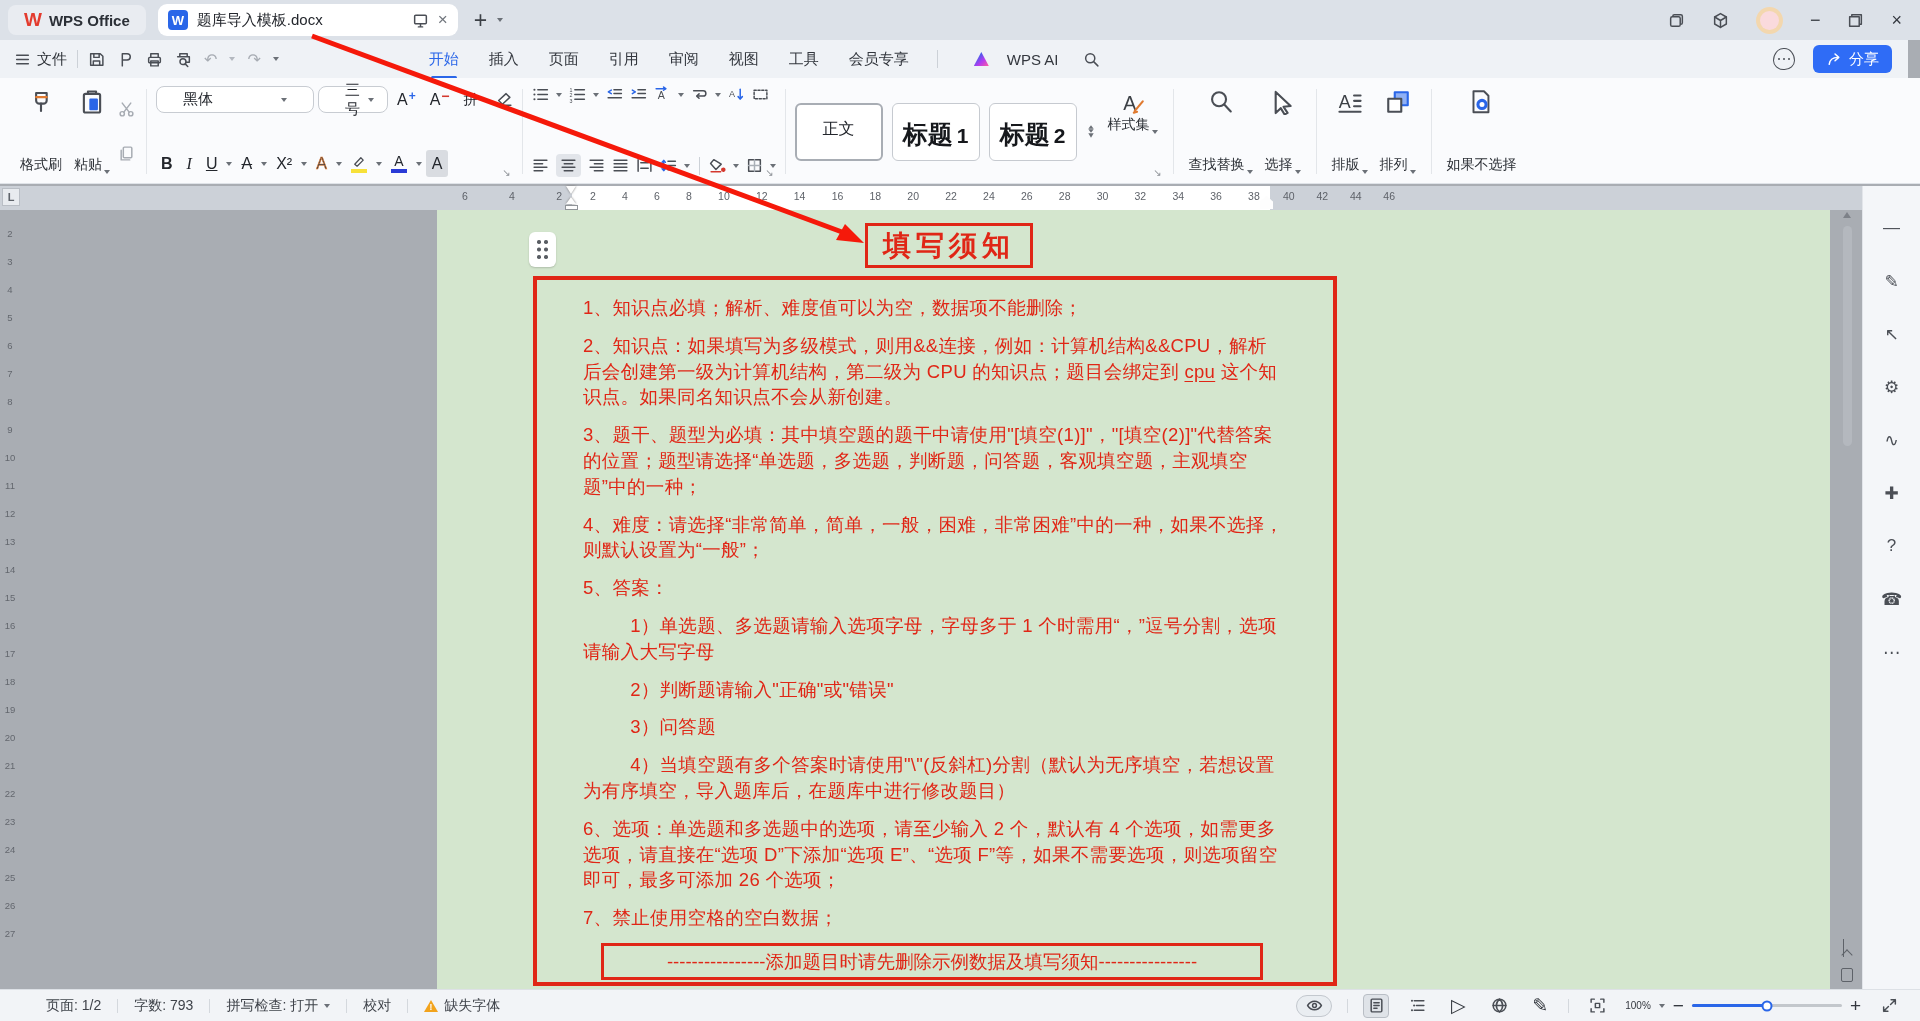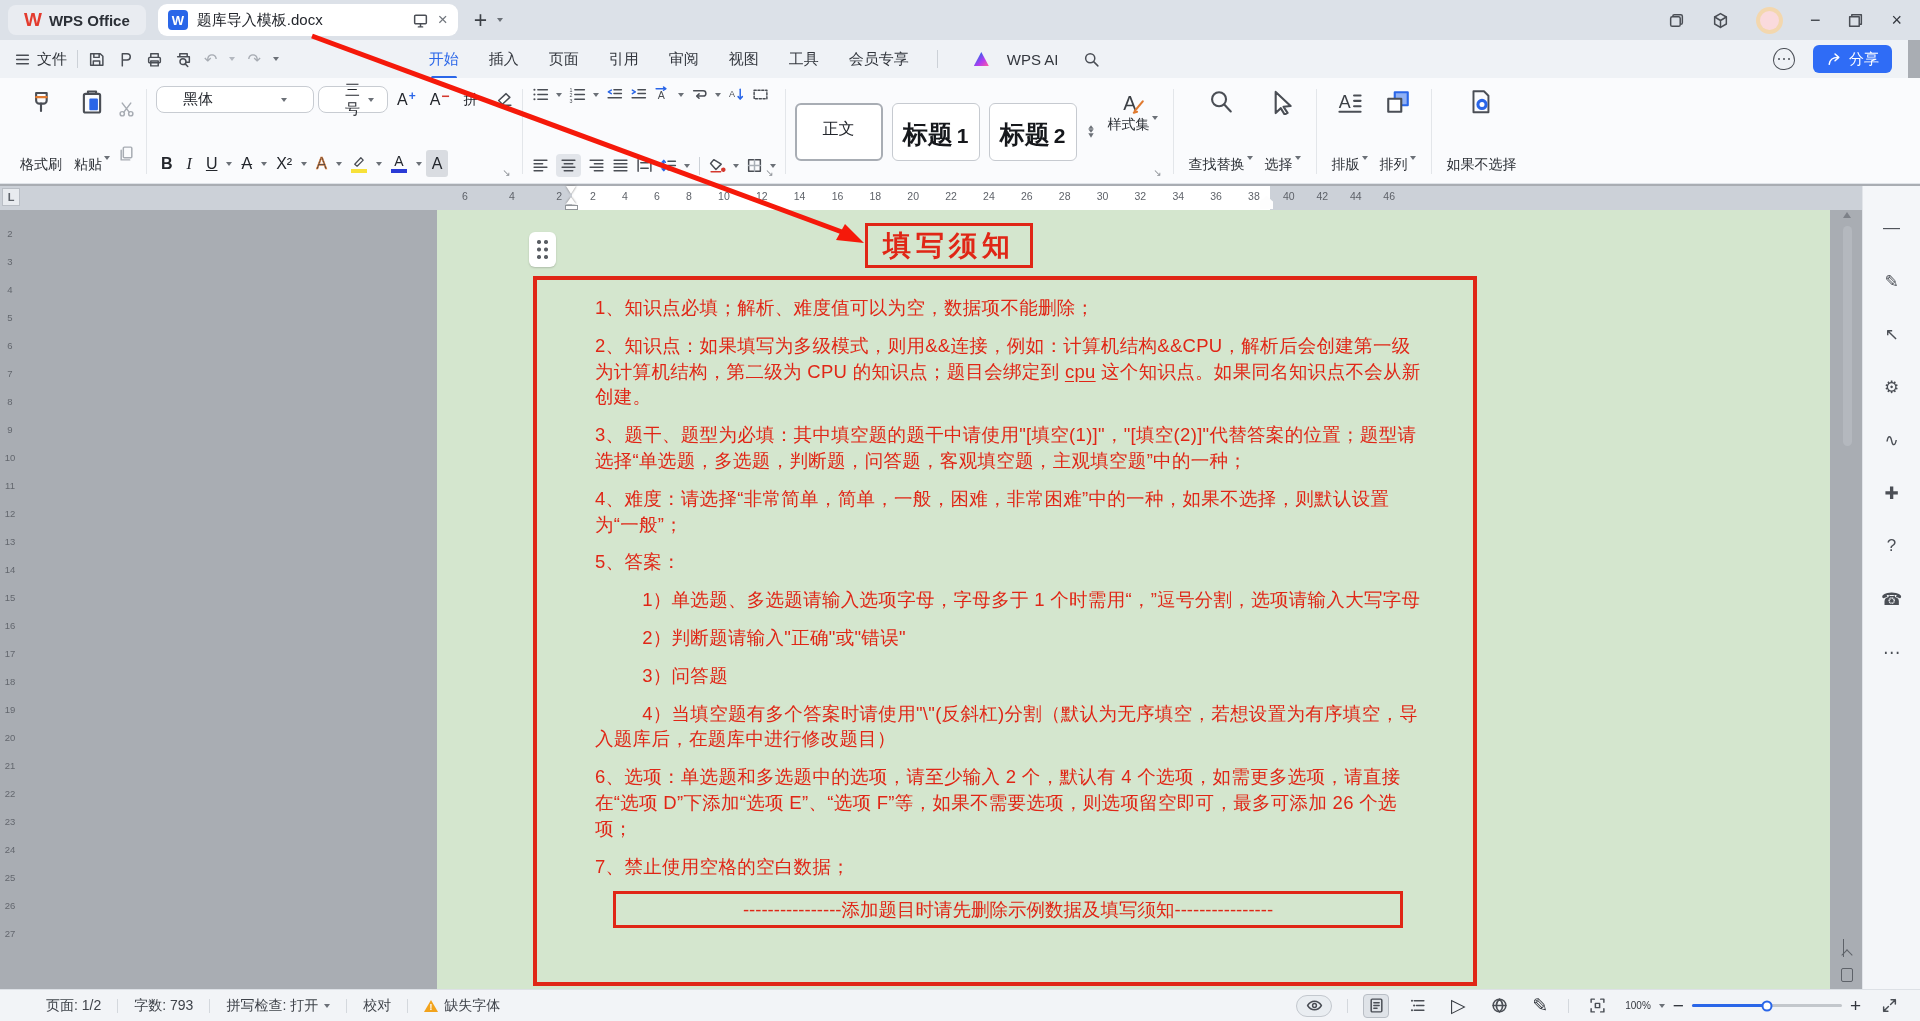--- a/index.html
+++ b/index.html
@@ -39,21 +39,21 @@
   .ai-logo{width:15px;height:14px;background:linear-gradient(135deg,#2a66e8 20%,#b43bf0 60%,#ff5fa0);clip-path:polygon(50% 0,100% 100%,0 100%)}
   .share-btn{display:flex;align-items:center;gap:6px;background:#2f6cf6;color:#fff;border-radius:6px;height:28px;padding:0 13px;font-size:15px;margin:0 16px 0 18px}
   .share-btn svg{stroke:#fff}
   .more-circ{width:22px;height:22px;border:1.4px solid #4a4e55;border-radius:50% 50% 50% 50%/60% 60% 45% 45%;display:flex;align-items:center;justify-content:center;margin-left:auto}
   .dots3{width:2.5px;height:2.5px;border-radius:50%;background:#4a4e55;box-shadow:-5px 0 0 #4a4e55,5px 0 0 #4a4e55}
 
   
   .ribbon{position:absolute;top:78px;left:0;right:0;height:106px;background:#fafbfd;border-bottom:1px solid #dfe3e8;display:flex;align-items:stretch;padding:7px 8px 5px 14px}
   .rdiv{width:1px;background:#e3e6ea;margin:4px 9px}
   .bigbtn{display:flex;flex-direction:column;align-items:center;justify-content:space-between;padding:4px 6px;border-radius:5px}
-  .bigbtn .lbl{font-size:14px;color:#2c3036;display:flex;align-items:flex-start;gap:2px}
+  .bigbtn .lbl{font-size:14px;color:#2c3036;display:flex;align-items:flex-end;gap:2px}
   .bigbtn svg{width:26px;height:26px;stroke-width:1.3}
   .minicol{display:flex;flex-direction:column;justify-content:space-around;padding:2px}
   .rcol{display:flex;flex-direction:column;justify-content:space-between;padding:1px 0}
   .rrow{display:flex;align-items:center;gap:4px}
   .sel{display:flex;align-items:center;justify-content:space-between;background:#fff;border:1px solid #c8ccd2;border-radius:8px;height:27px;padding:0 26px;font-size:15px;color:#23262c;gap:8px}
   .tbtn{display:flex;align-items:center;gap:3px;height:27px;padding:0 5px;border-radius:4px;font-size:16px;color:#23262c}
   .tbtn.b{font-weight:800}
   .tbtn.i{font-style:italic;font-family:"Liberation Serif","DejaVu Serif",serif}
   .tbtn.u{text-decoration:underline}
   .tbtn.strike{text-decoration:line-through}
@@ -85,21 +85,21 @@
   .mk-hang{left:566px;bottom:6px;border-left:5.5px solid transparent;border-right:5.5px solid transparent;border-bottom:7px solid #fdfdfd;filter:drop-shadow(0 0 1px #777)}
   .mk-box{left:565px;bottom:0;width:13px;height:5px;background:#fdfdfd;border:1px solid #909498}
   .mk-right{left:1260px;bottom:1px;width:13px;height:13px;background:#fdfdfd;filter:drop-shadow(0 0 1px #777);clip-path:polygon(50% 0,100% 42%,100% 100%,0 100%,0 42%)}
 
   
   .vruler{position:absolute;left:0;top:212px;width:20px;bottom:32px;display:flex;flex-direction:column;align-items:center;padding-top:16px;gap:17px;font-size:9.5px;color:#63676e}
   .page{position:absolute;left:437px;top:210px;width:1393px;bottom:32px;background:#d4e6ce}
   .handle{position:absolute;left:92px;top:22px;width:27px;height:35px;background:#fff;border-radius:6px;box-shadow:0 1px 2px rgba(0,0,0,.18);display:flex;align-items:center;justify-content:center}
   .handle i{display:block;width:3.4px;height:3.4px;border-radius:50%;background:#595d63;box-shadow:7px 0 0 #595d63,0 7.5px 0 #595d63,7px 7.5px 0 #595d63,0 15px 0 #595d63,7px 15px 0 #595d63;margin:-15px 7px 0 0}
   .title-box{position:absolute;left:428px;top:13px;width:168px;height:45px;border:3.5px solid #e02616;display:flex;align-items:center;justify-content:center;font-size:28px;color:#e02616;letter-spacing:5px;font-weight:600}
-  .content-box{position:absolute;left:96px;top:66px;width:944px;height:710px;border:4px solid #e02616;padding:15px 48px 0 58px;color:#e02616;overflow:hidden}
+  .content-box{position:absolute;left:96px;top:66px;width:804px;height:710px;border:4px solid #e02616;padding:15px 48px 0 46px;color:#e02616;overflow:hidden}
   .content-box p{font-size:18.5px;line-height:25.8px;margin-bottom:12px;font-weight:500;letter-spacing:.3px}
   .content-box p.ind{text-indent:2.55em}
   .spell{text-decoration:underline;text-underline-offset:3px}
   .notice{border:3px solid #e02616;margin:2px 22px 0 18px;text-align:center;font-size:18.5px;line-height:31px;font-weight:500;white-space:nowrap;overflow:hidden}
 
   .arrow-overlay{position:absolute;inset:0;pointer-events:none;z-index:60}
 
   
   .vscroll{position:absolute;right:66px;top:212px;bottom:32px;width:14px}
   .vs-up{position:absolute;top:0;left:3px;width:0;height:0;border-left:4.5px solid transparent;border-right:4.5px solid transparent;border-bottom:6px solid #7d8188}

